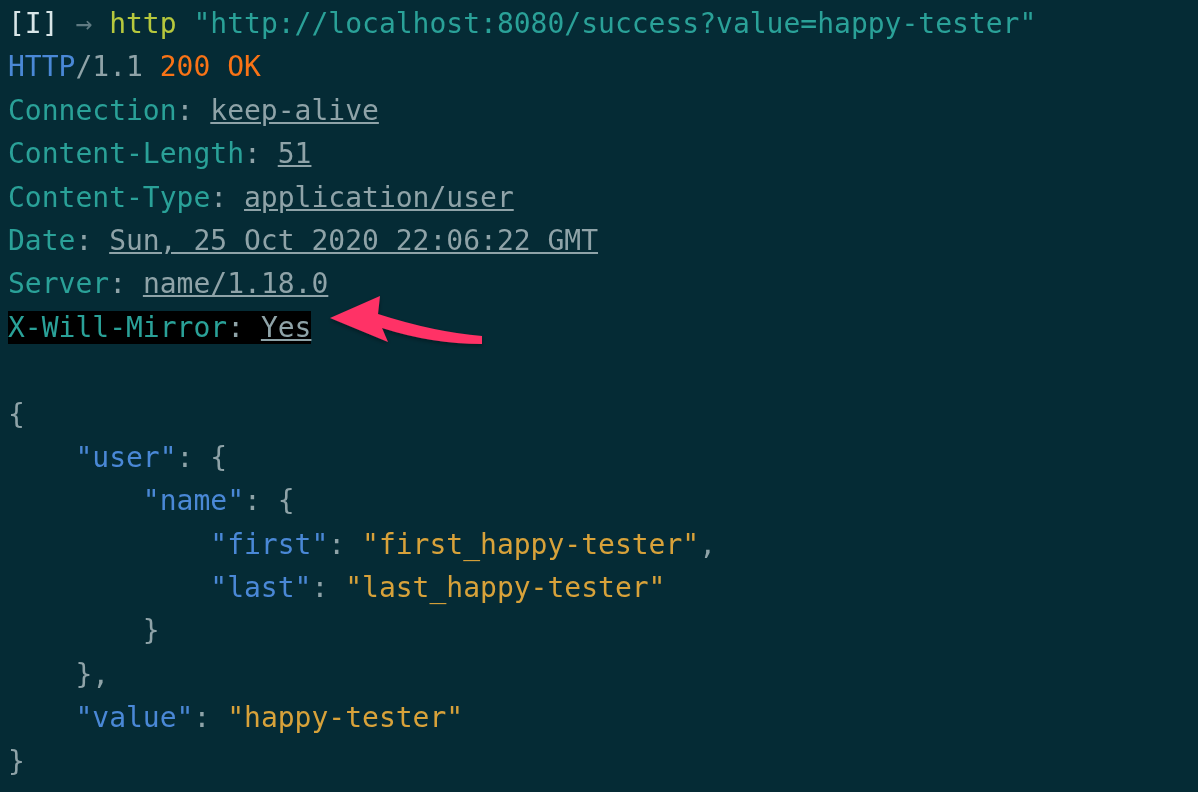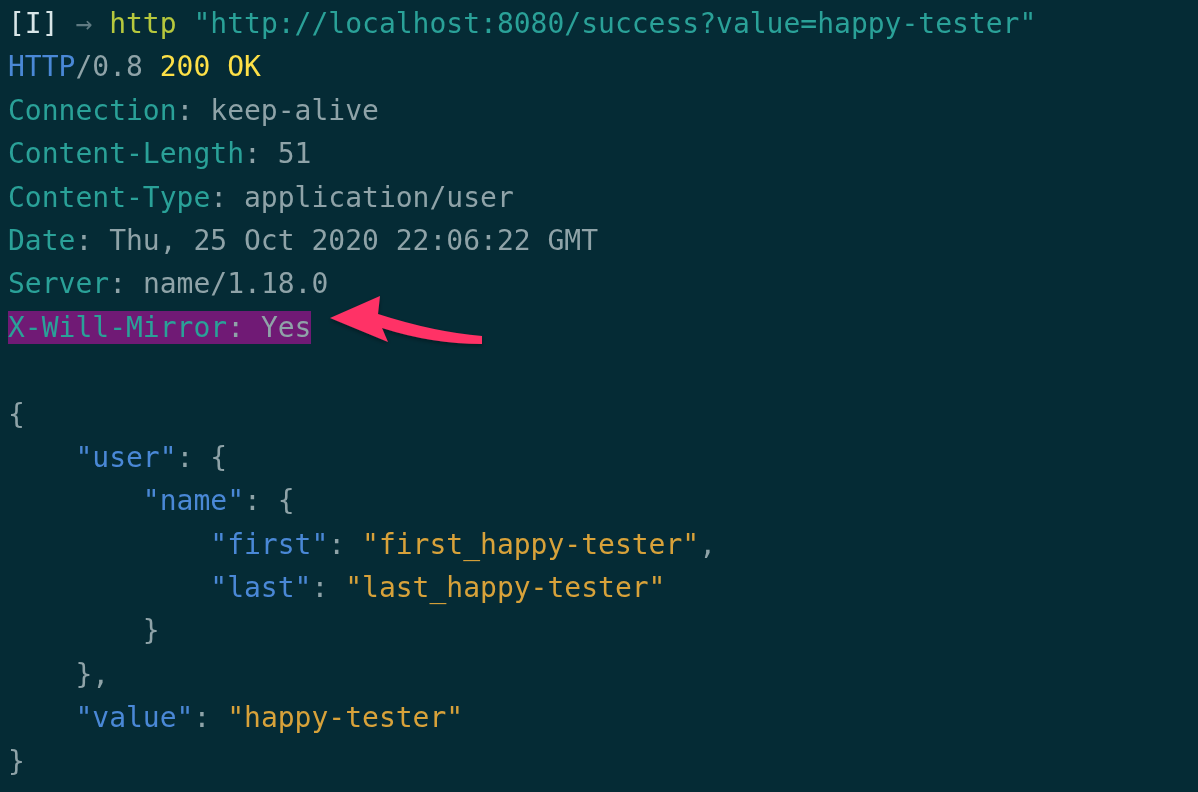--- a/index.html
+++ b/index.html
@@ -17,45 +17,45 @@
   .terminal {
     padding: 2px 8px 8px 8px;
     white-space: pre;
   }
   .prompt-mode  { color: #d9e6e8; }
   .prompt-arrow { color: #5f7a82; }
   .cmd          { color: #b7c83d; }
   .url          { color: #2aa198; }
   .proto        { color: #4a88d6; }
   .version      { color: #8fa3a8; }
-  .status       { color: #fde047; }
+  .status       { color: #f97316; }
   .hname        { color: #2aa198; margin-top: 43px; }
-  .hval         { color: #8fa3a8; }
+  .hval         { color: #8fa3a8; text-decoration: underline; }
   .punct        { color: #8fa3a8; }
   .jkey         { color: #4a88d6; }
   .jstr         { color: #d8a23a; }
-  .hl           { background: #701a75; }
+  .hl           { background: #000000; }
   .arrow-annotation {
     position: absolute;
     left: 322px;
     top: 292px;
     width: 170px;
     height: 70px;
     pointer-events: none;
   }
 </style>
 </head>
 <body>
 
 <div class="terminal"><span><span class="prompt-mode">[I]</span> <span class="prompt-arrow">→</span> <span class="cmd">http</span> <span class="url">"http://localhost:8080/success?value=happy-tester"</span></span>
-<span><span class="proto">HTTP</span><span class="version">/</span><span class="version">0.8</span> <span class="status">200</span> <span class="status">OK</span></span>
+<span><span class="proto">HTTP</span><span class="version">/</span><span class="version">1.1</span> <span class="status">200</span> <span class="status">OK</span></span>
 <span><span class="hname">Connection</span><span class="punct">:</span> <span class="hval">keep-alive</span></span>
 <span><span class="hname">Content-Length</span><span class="punct">:</span> <span class="hval">51</span></span>
 <span><span class="hname">Content-Type</span><span class="punct">:</span> <span class="hval">application/user</span></span>
-<span><span class="hname">Date</span><span class="punct">:</span> <span class="hval">Thu, 25 Oct 2020 22:06:22 GMT</span></span>
+<span><span class="hname">Date</span><span class="punct">:</span> <span class="hval">Sun, 25 Oct 2020 22:06:22 GMT</span></span>
 <span><span class="hname">Server</span><span class="punct">:</span> <span class="hval">name/1.18.0</span></span>
 <span><span class="hl"><span class="hname">X-Will-Mirror</span><span class="punct">:</span> <span class="hval">Yes</span></span></span>
 
 <span><span class="punct">{</span>
     <span class="jkey">"user"</span><span class="punct">:</span> <span class="punct">{</span>
         <span class="jkey">"name"</span><span class="punct">:</span> <span class="punct">{</span>
             <span class="jkey">"first"</span><span class="punct">:</span> <span class="jstr">"first_happy-tester"</span><span class="punct">,</span>
             <span class="jkey">"last"</span><span class="punct">:</span> <span class="jstr">"last_happy-tester"</span>
         <span class="punct">}</span>
     <span class="punct">}</span><span class="punct">,</span>

